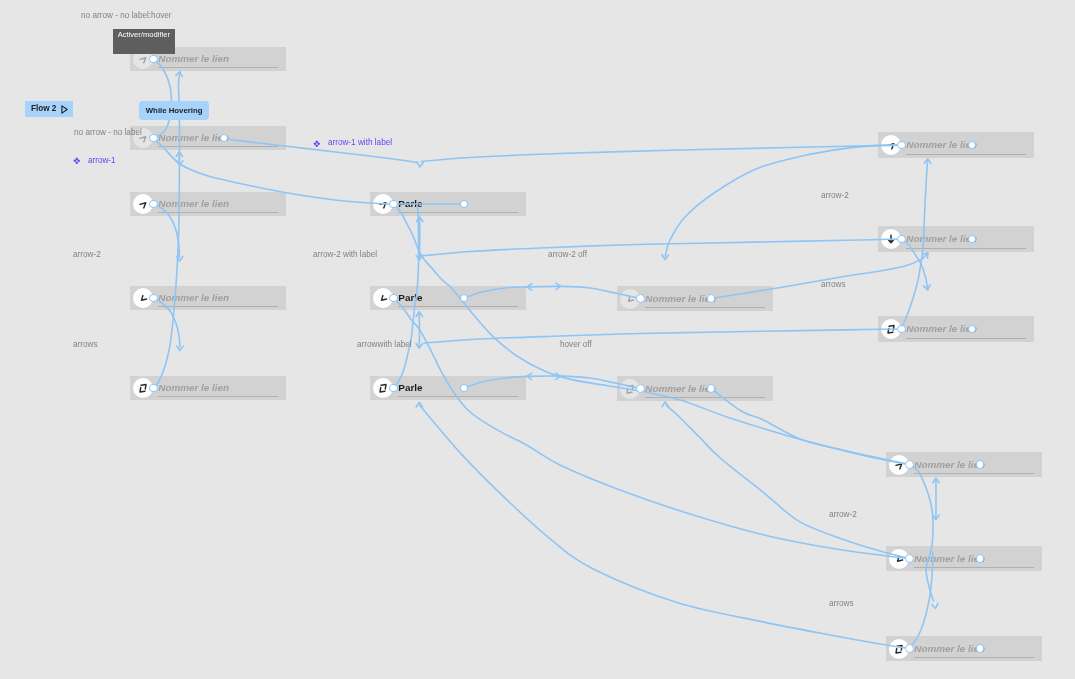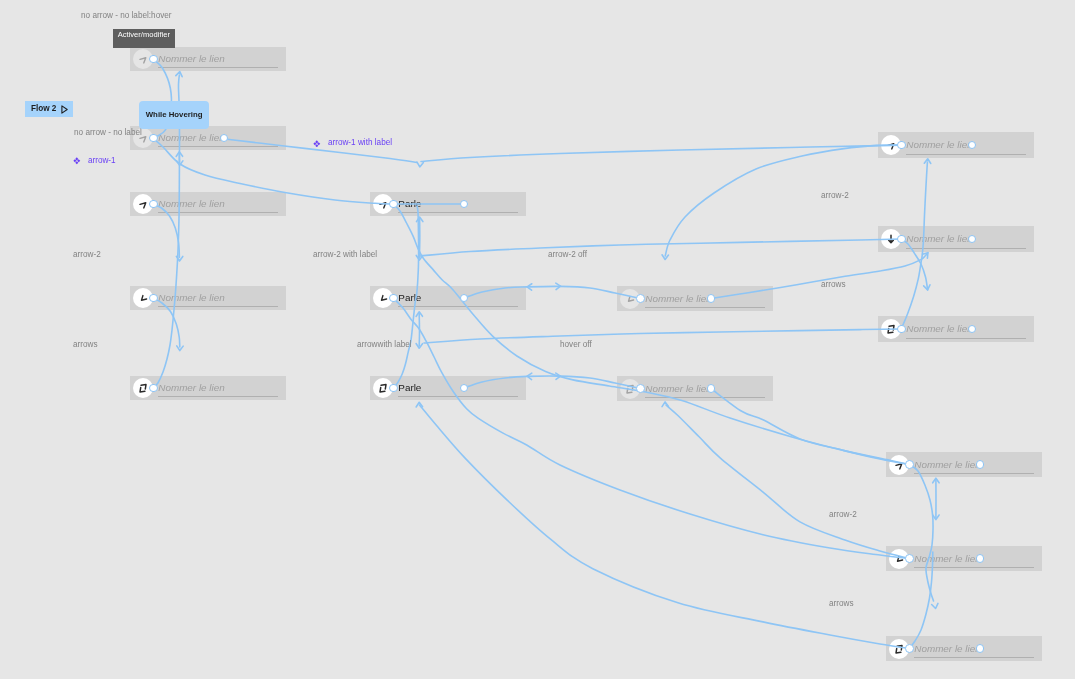--- a/index.html
+++ b/index.html
@@ -2,21 +2,21 @@
 <html><head>
 <meta charset="utf-8">
 <style>
   html,body{margin:0;padding:0;}
   body{width:1075px;height:679px;overflow:hidden;background:#e6e6e6;
        font-family:"Liberation Sans",sans-serif;-webkit-font-smoothing:antialiased;}
   #canvas{position:relative;width:1075px;height:679px;background:#e6e6e6;}
 
   svg.edges{position:absolute;left:0;top:0;width:1075px;height:679px;overflow:visible;}
 
-  .node{position:absolute;background:#d2d2d2;box-sizing:border-box;}
+  .node{position:absolute;background:#d2d2d2;box-sizing:border-box;font-weight:bold;}
   .node .avatar{position:absolute;border-radius:50%;background:#fff;
       display:flex;align-items:center;justify-content:center;}
   .node .avatar svg{display:block;}
   .node .txt{position:absolute;white-space:nowrap;line-height:1;}
   .node .rule{position:absolute;height:1px;background:#b0b0b0;}
   .node.dim{background:#d2d2d2;}
   .node.dim .avatar{background:#e5e5e5;}
 
   .handle{position:absolute;border-radius:50%;background:#fff;
       border:1.6px solid #8cc3f4;box-sizing:border-box;}
@@ -300,18 +300,18 @@
           </g>
         </svg>
         <span>arrow-1 with label</span>
       </div>
       <div class="badge" style="left: 24.7px; top: 101px; width: 48px; height: 16px; padding: 0px 4.5px 0px 6.2px; justify-content: space-between; overflow: hidden;">
         <span>Flow 2</span>
         <svg width="7" height="9" viewBox="0 0 7 9">
           <path d="M0.9 0.9 L6.2 4.5 L0.9 8.1 Z" fill="none" stroke="#1d1d1d" stroke-width="1.1" stroke-linejoin="round"></path>
         </svg>
       </div>
-      <div class="badge" style="left: 139.3px; top: 101px; width: 69.7px; height: 28px; justify-content: center; border-radius: 4px; font-size: 7.8px;">
+      <div class="badge" style="left: 139.3px; top: 101px; width: 69.7px; height: 19px; justify-content: center; border-radius: 4px; font-size: 7.8px;">
         <span>While Hovering</span>
       </div>
-      <div class="tooltip" style="left: 112.8px; top: 29.1px; width: 62px; height: 19px;">Activer/modifier</div>
+      <div class="tooltip" style="left: 112.8px; top: 29.1px; width: 62px; height: 25px;">Activer/modifier</div>
     </div>
 </div>
 
 </body></html>

